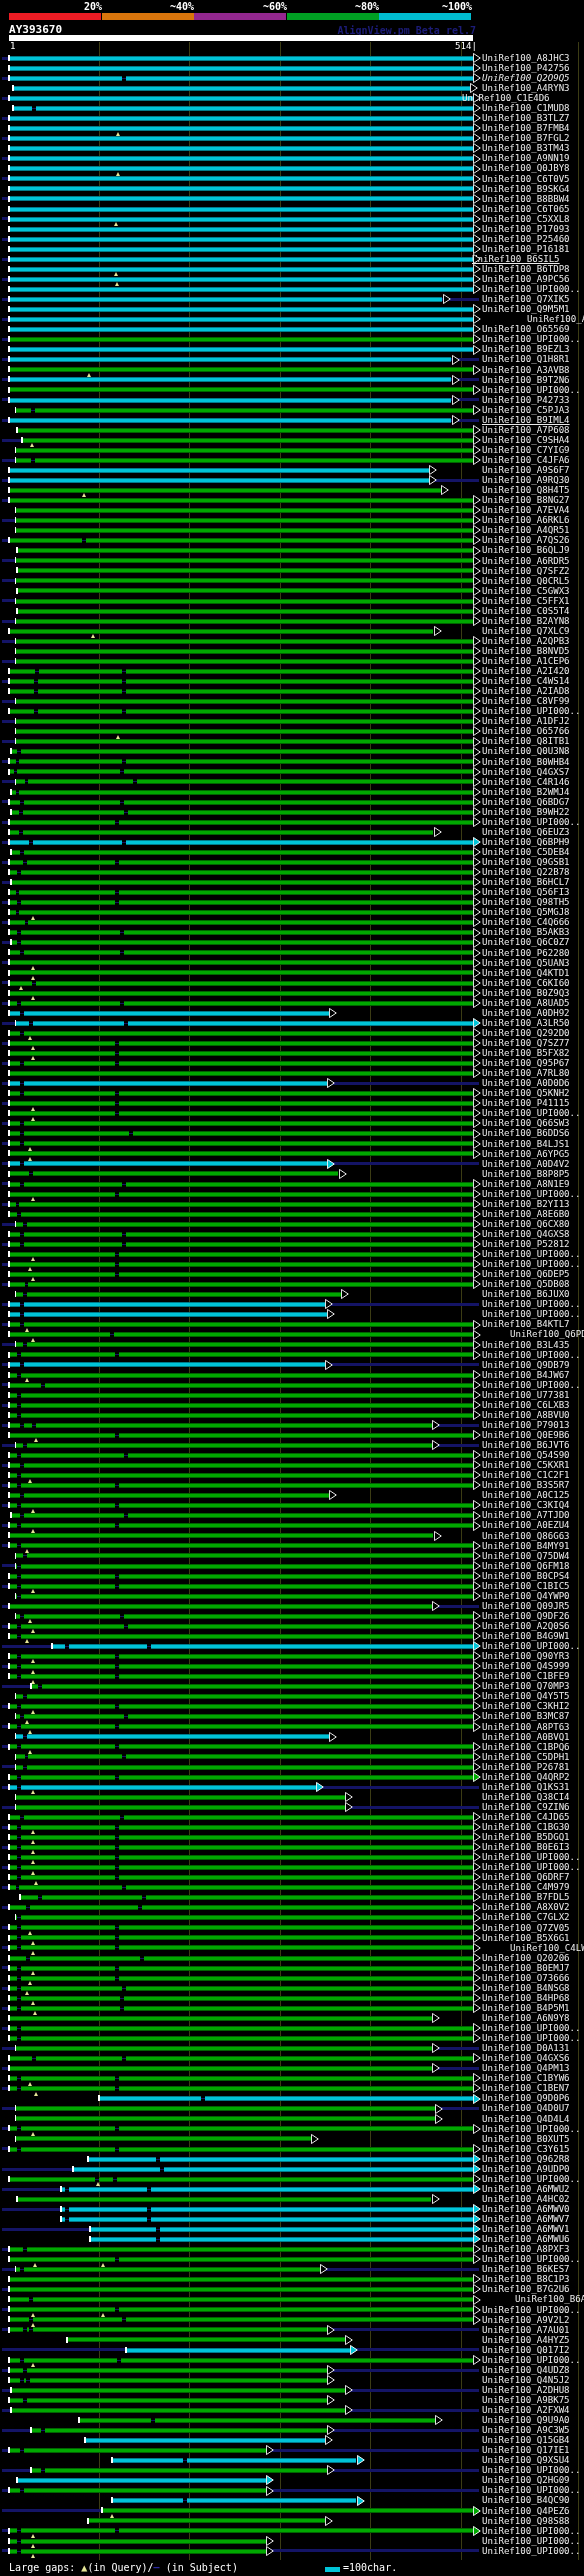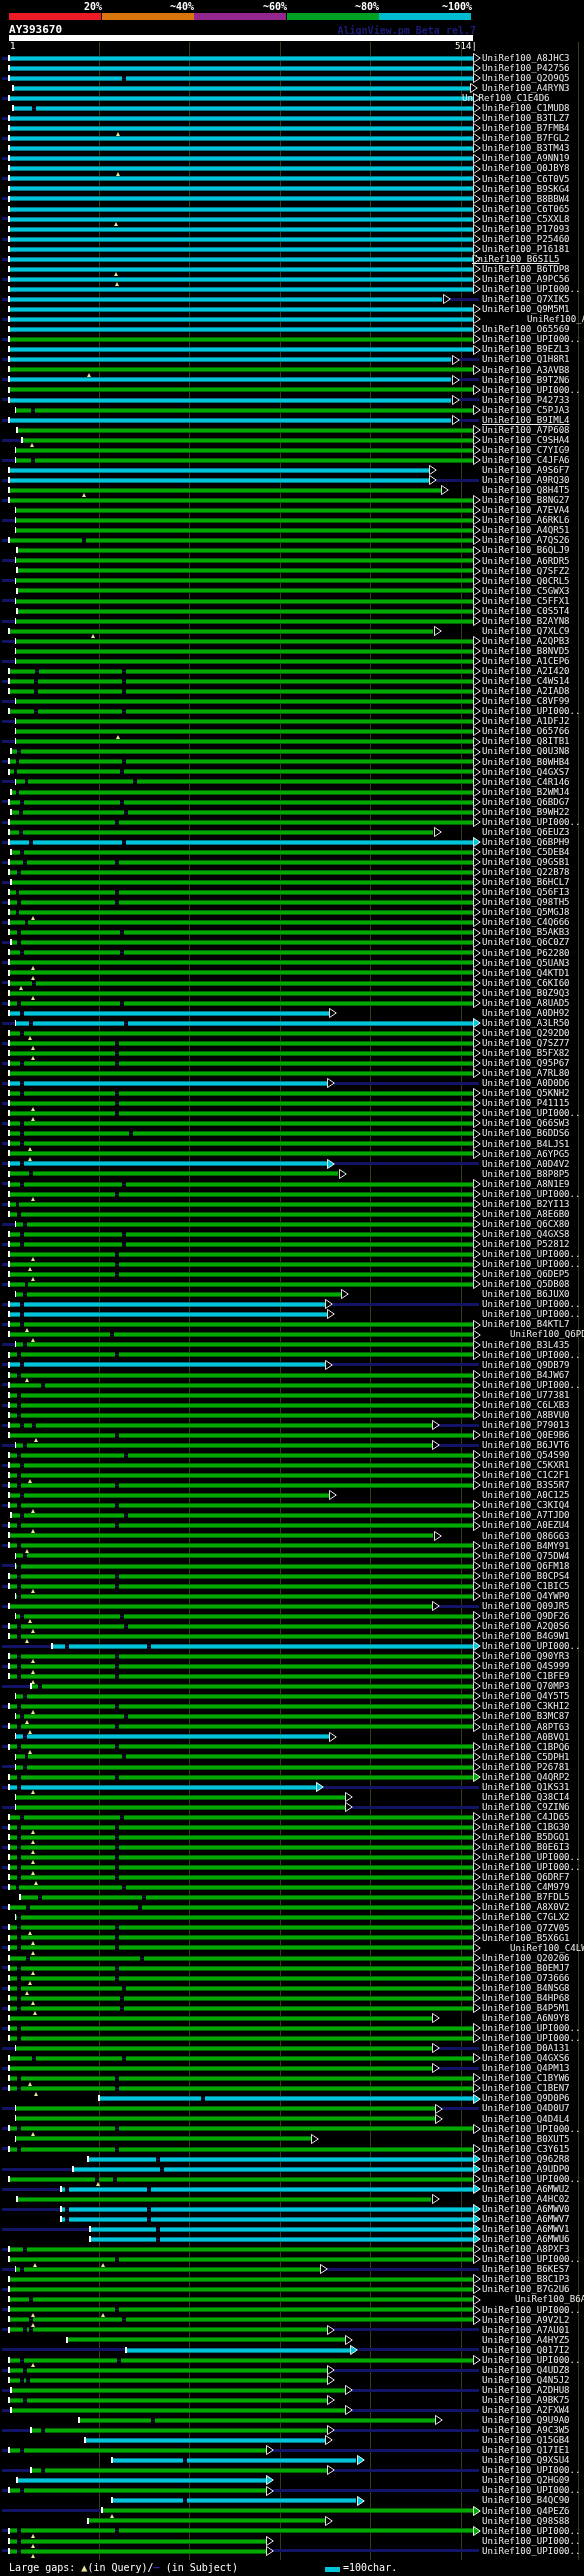--- a/index.html
+++ b/index.html
@@ -67,21 +67,21 @@
         <polygon points="0.5,0.5 8,5.5 0.5,10.5" fill="#000" stroke="#fff" stroke-width="1"></polygon>
       </svg>
       <div class="hit-label" style="left: 482px; top: 64px;">UniRef100_P42756</div>
       <div class="lead" style="left: 1.8px; width: 477px; top: 77px;"></div>
       <div class="bar c" style="left: 9.1px; width: 464px; top: 76px;"></div>
       <div class="tick" style="left: 8.2px; top: 75px;"></div>
       <svg width="8.2" height="10" class="arrow" style="left: 473px; top: 73px;" viewBox="0 0 9 11">
         <polygon points="0.5,0.5 8,5.5 0.5,10.5" fill="#000" stroke="#fff" stroke-width="1"></polygon>
       </svg>
       <div class="mark-d" style="left: 122px; top: 76px;"></div>
-      <div class="hit-label" style="left: 482px; top: 74px;">UniRef100_Q2O9Q5</div>
+      <div class="hit-label" style="left: 482px; top: 74px; font-style: italic;">UniRef100_Q2O9Q5</div>
       <div class="bar c" style="left: 12.8px; width: 457px; top: 86px;"></div>
       <div class="tick" style="left: 12px; top: 85px;"></div>
       <svg width="8.2" height="10" class="arrow" style="left: 470px; top: 83px;" viewBox="0 0 9 11">
         <polygon points="0.5,0.5 8,5.5 0.5,10.5" fill="#000" stroke="#fff" stroke-width="1"></polygon>
       </svg>
       <div class="hit-label" style="left: 482px; top: 84px;">UniRef100_A4RYN3</div>
       <div class="lead" style="left: 1.8px; width: 477px; top: 97px;"></div>
       <div class="bar c" style="left: 9.1px; width: 464px; top: 96px;"></div>
       <div class="tick" style="left: 8.2px; top: 95px;"></div>
       <svg width="8.2" height="10" class="arrow" style="left: 473px; top: 93px;" viewBox="0 0 9 11">

